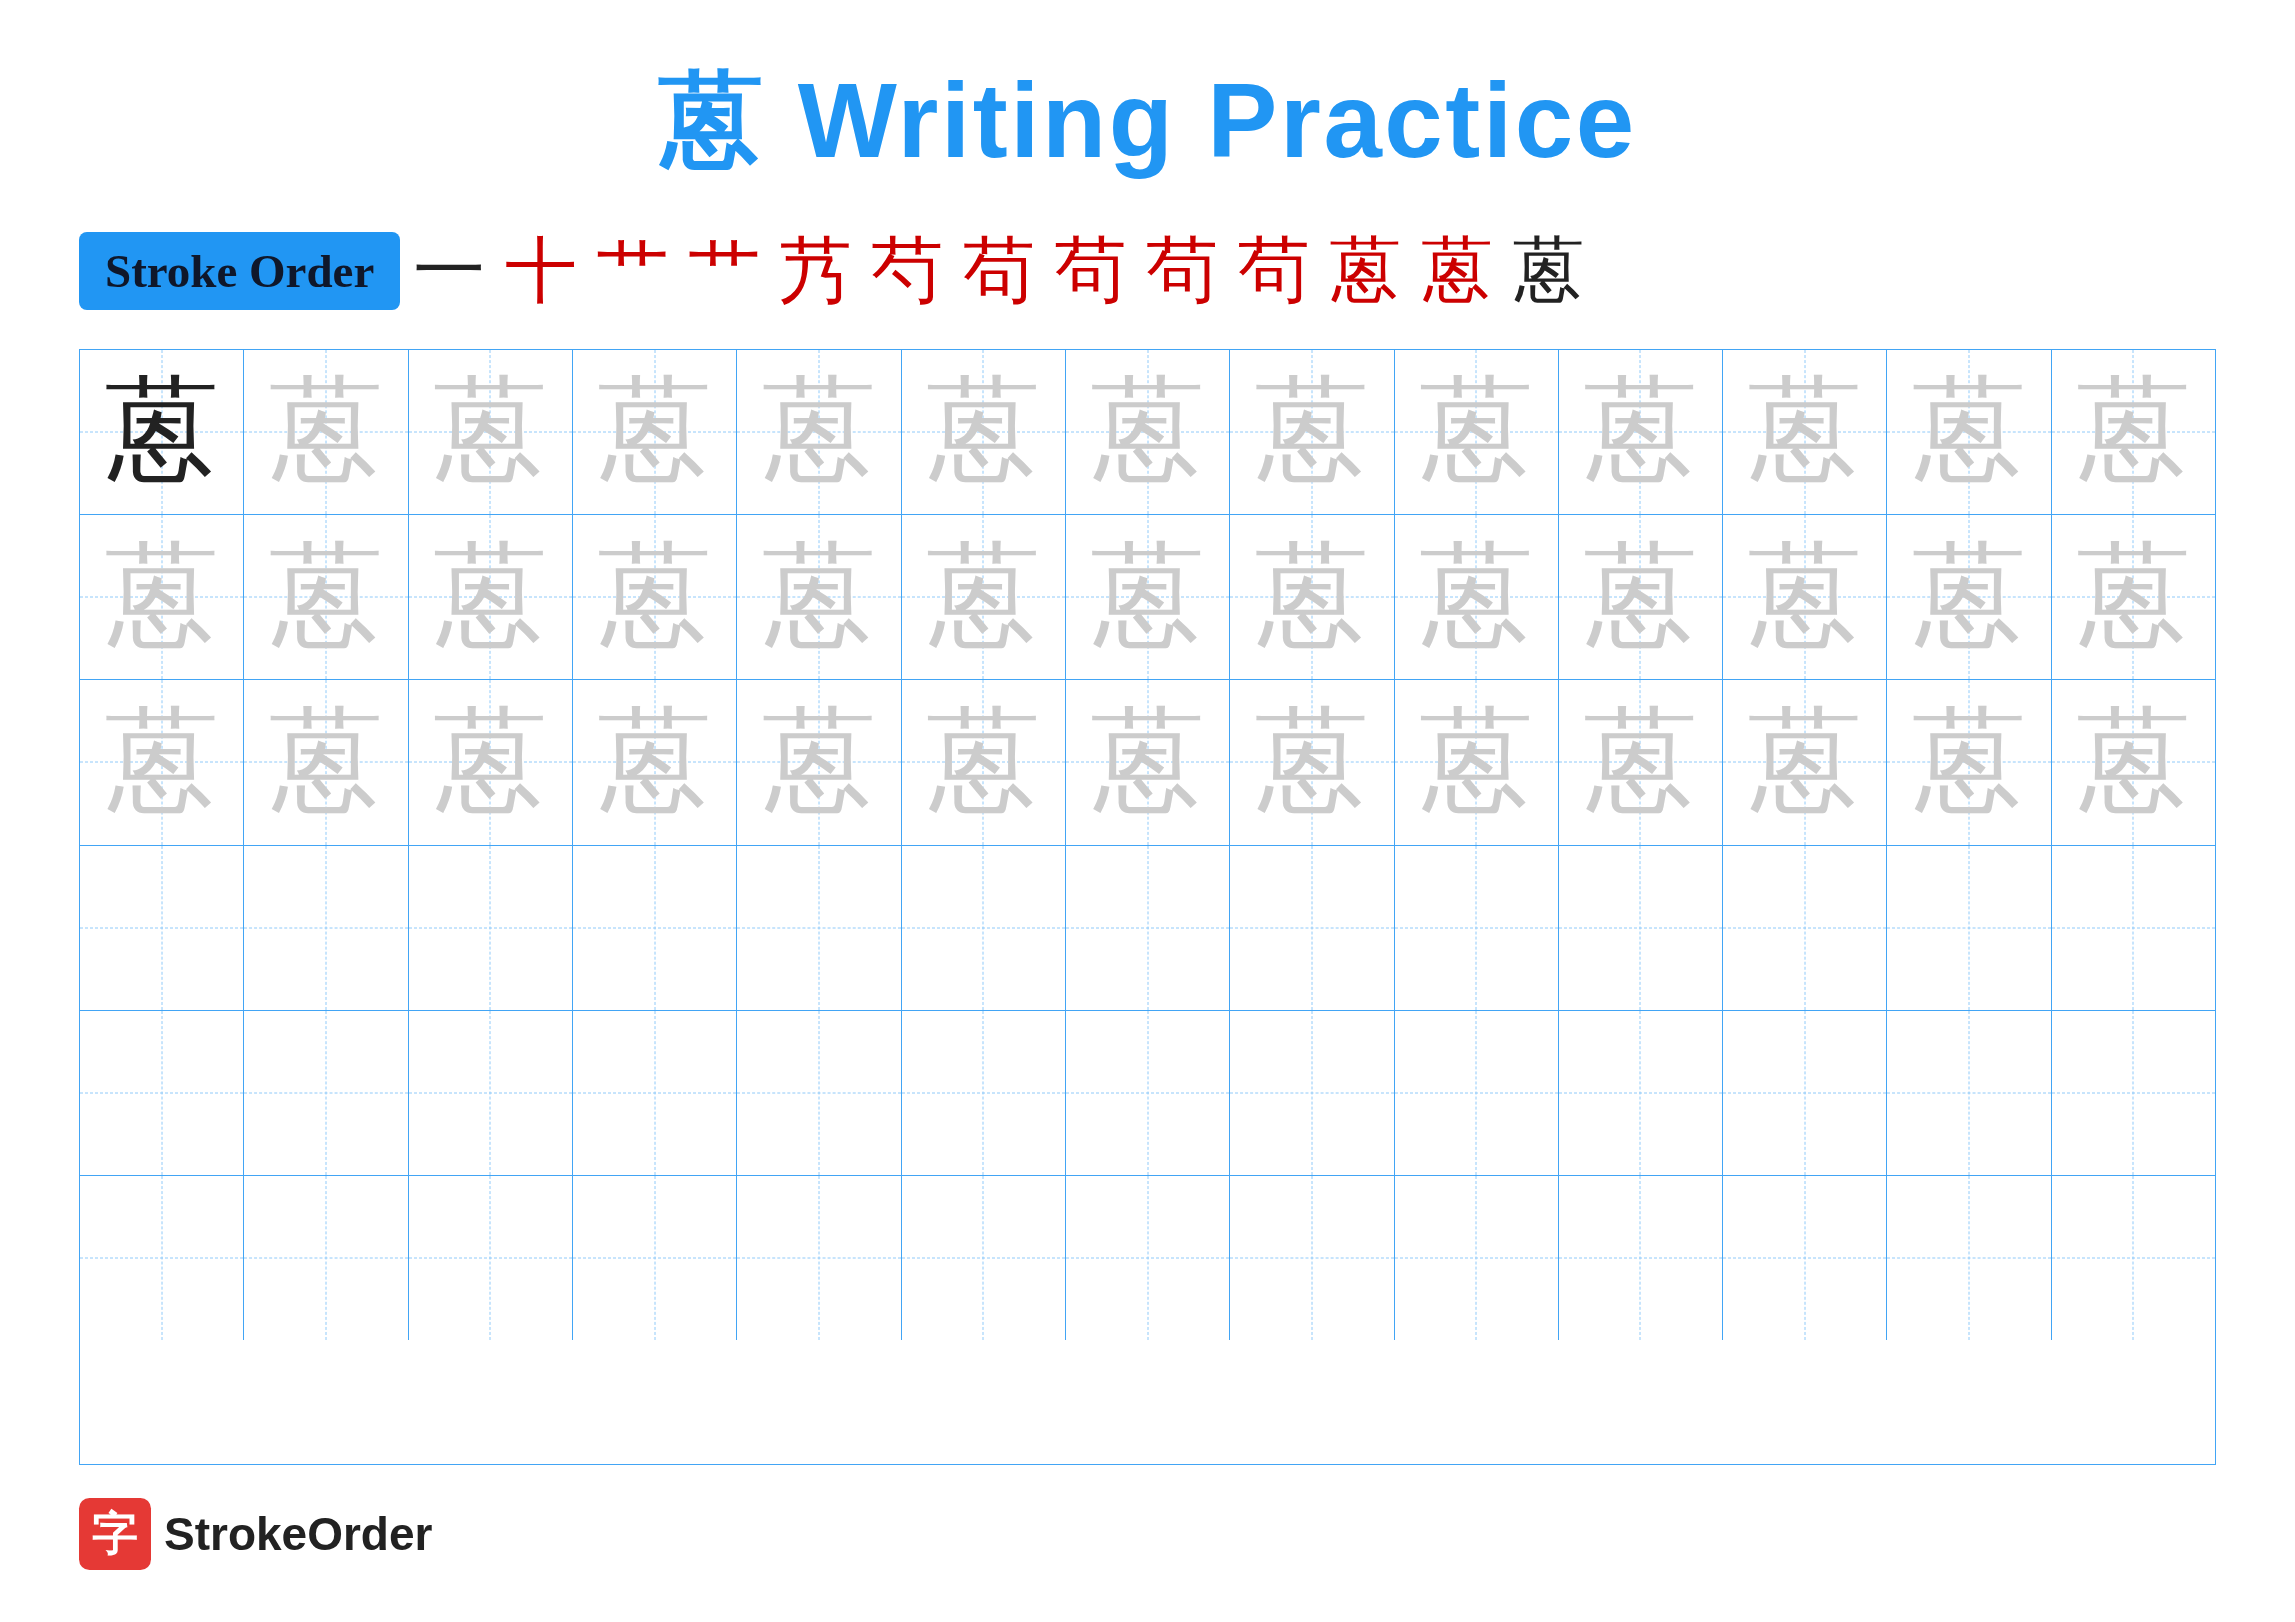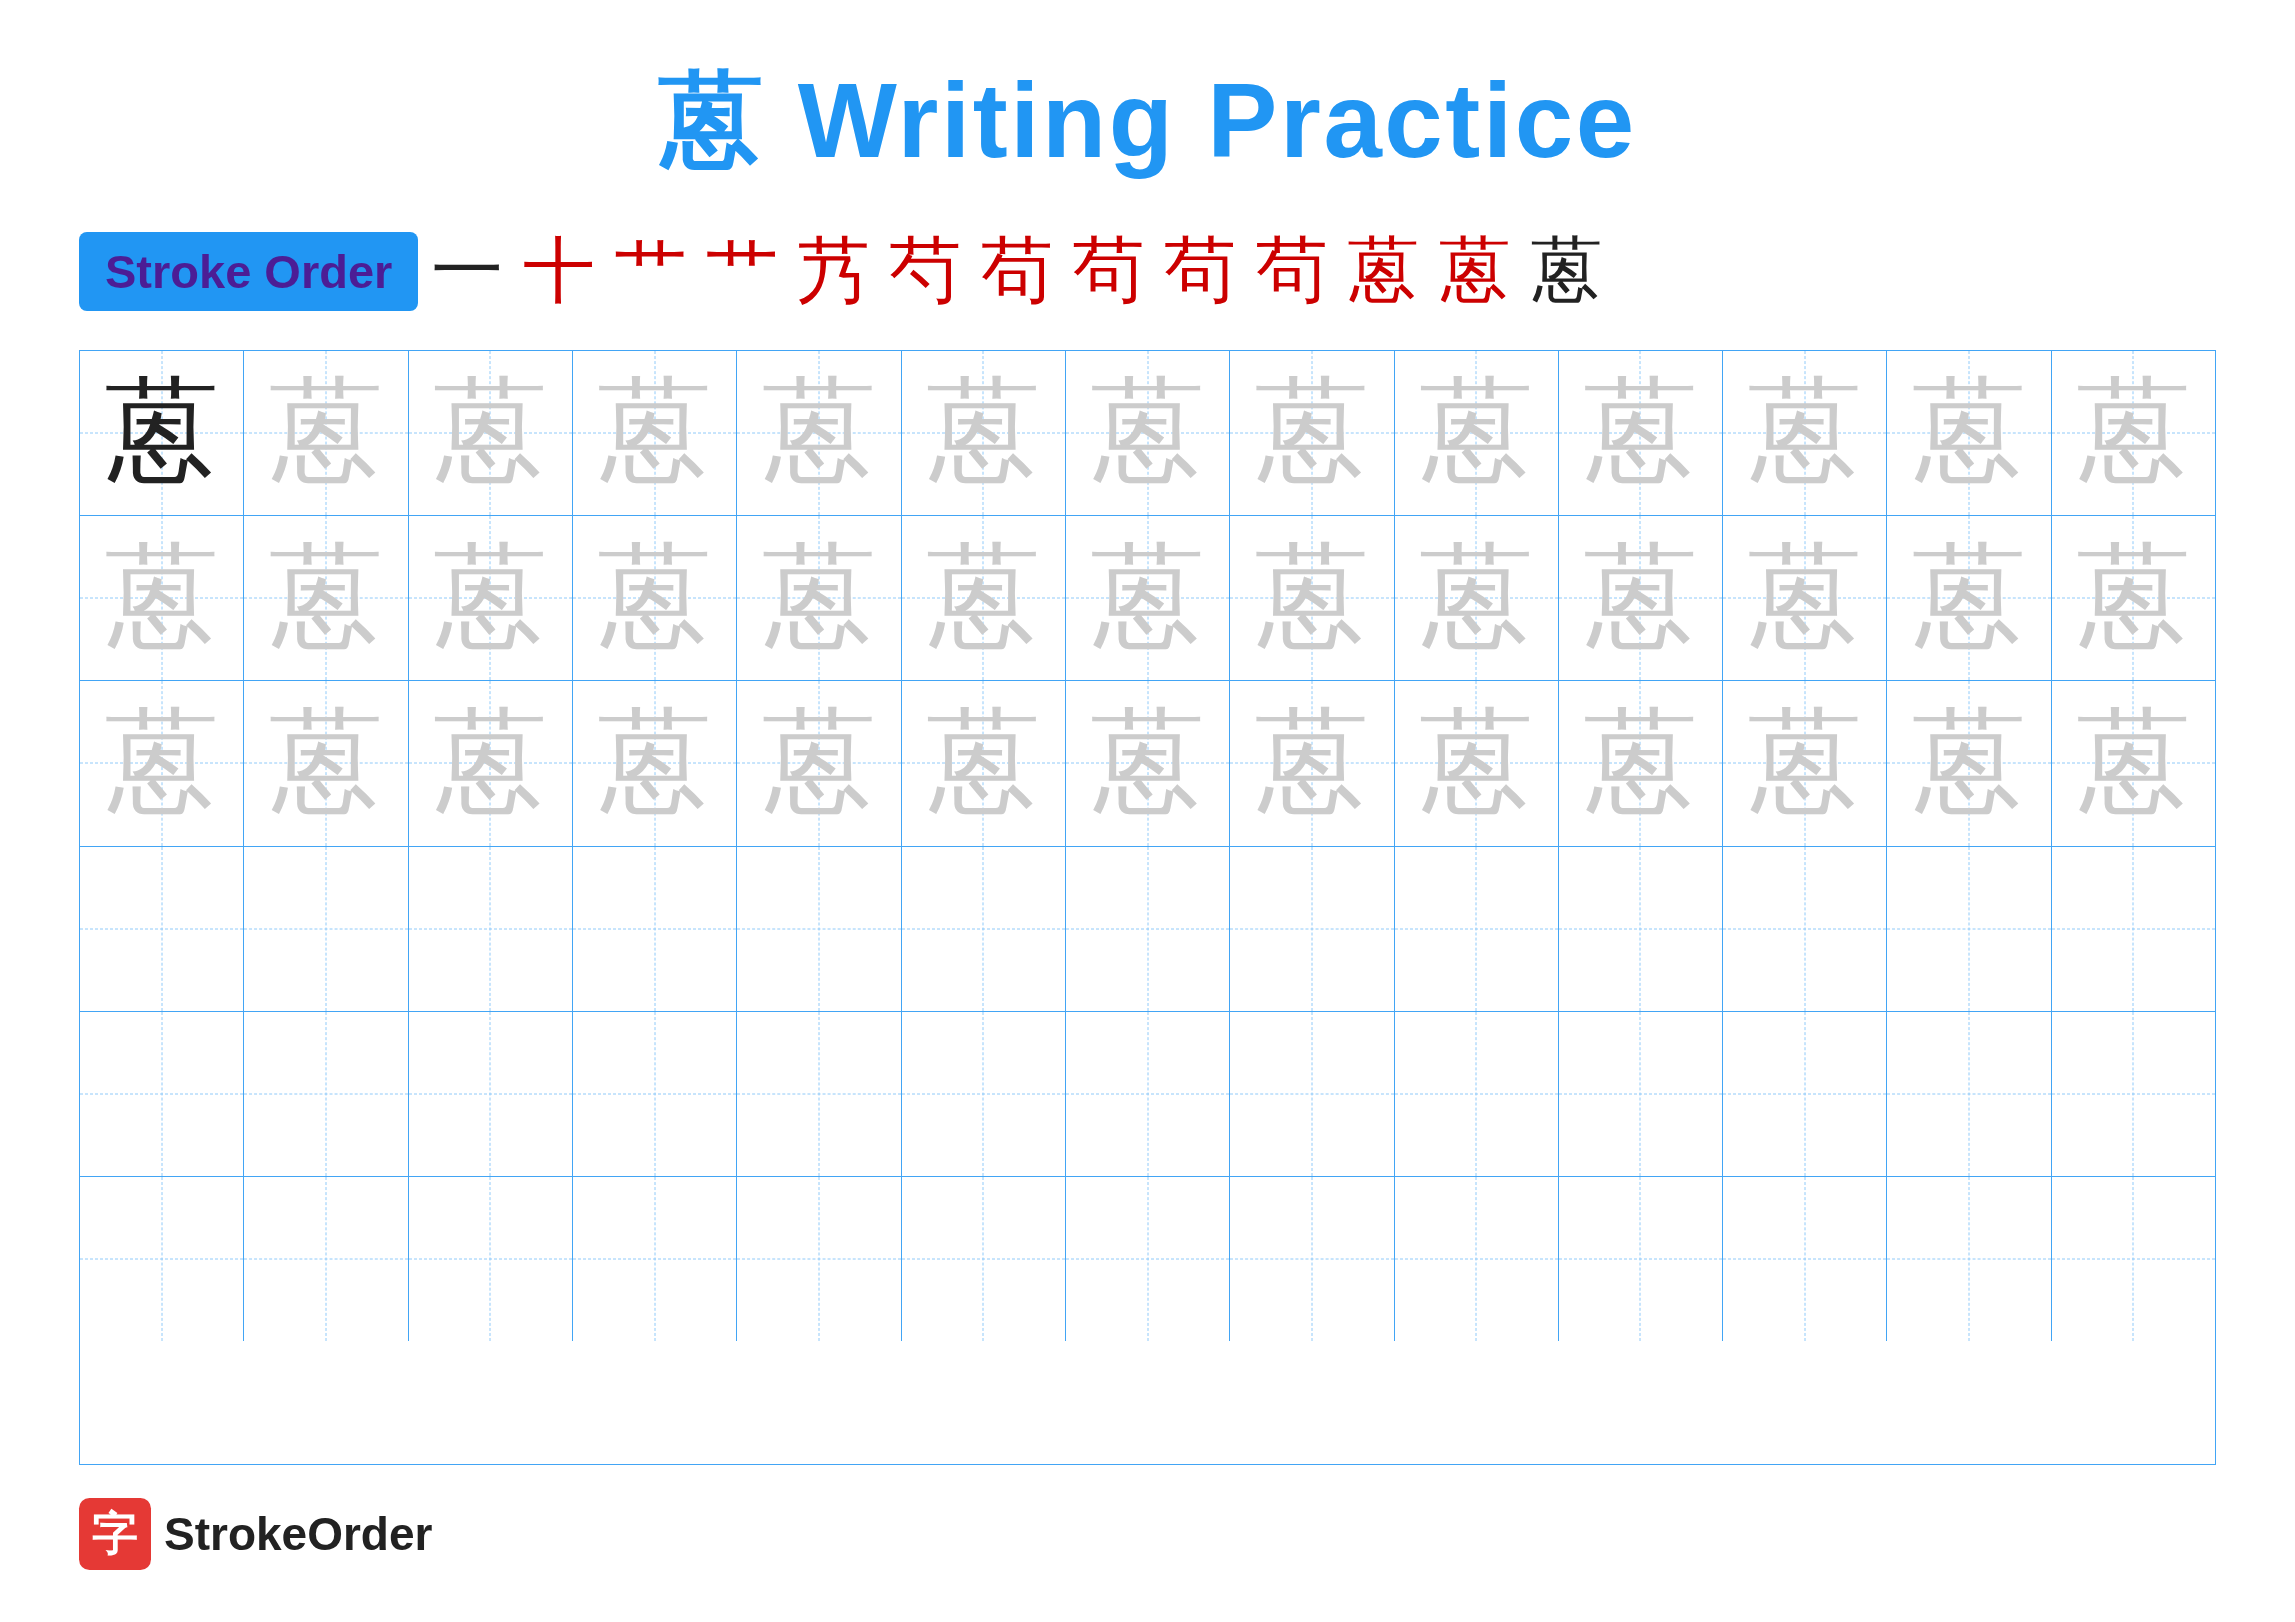--- a/index.html
+++ b/index.html
@@ -34,26 +34,27 @@
     .stroke-order-row {
       display: flex;
       align-items: center;
       width: 100%;
       margin-bottom: 39px;
       gap: 13px;
     }
 
     .stroke-order-badge {
       background: #2196F3;
-      color: #4c1d95;
+      color: #0f172a;
       font-size: 47px;
       font-weight: bold;
       padding: 11.8px 26px;
       border-radius: 7.9px;
       white-space: nowrap;
+      font-family: Liberation Serif, serif;
     }
 
     .stroke-sequence {
       display: flex;
       align-items: center;
       gap: 19.6px;
       flex-wrap: nowrap;
     }
 
     .stroke-char {

